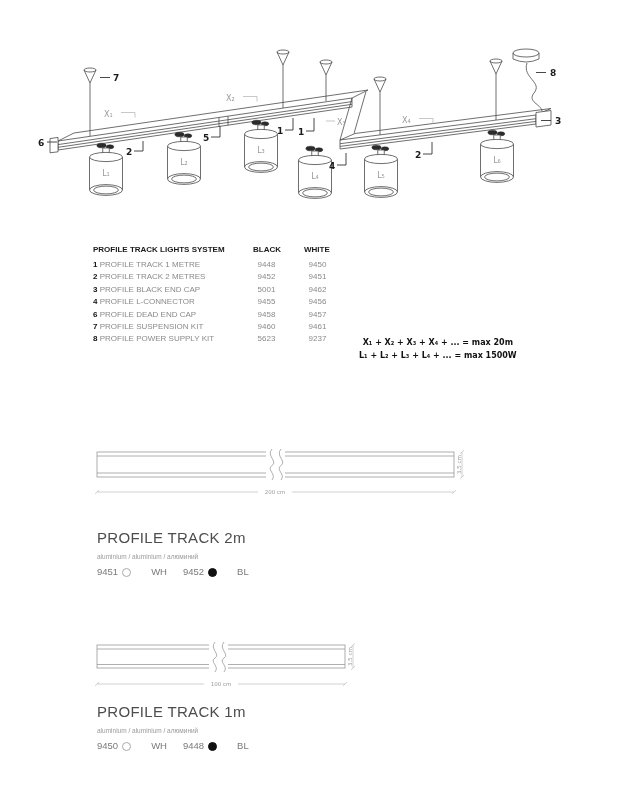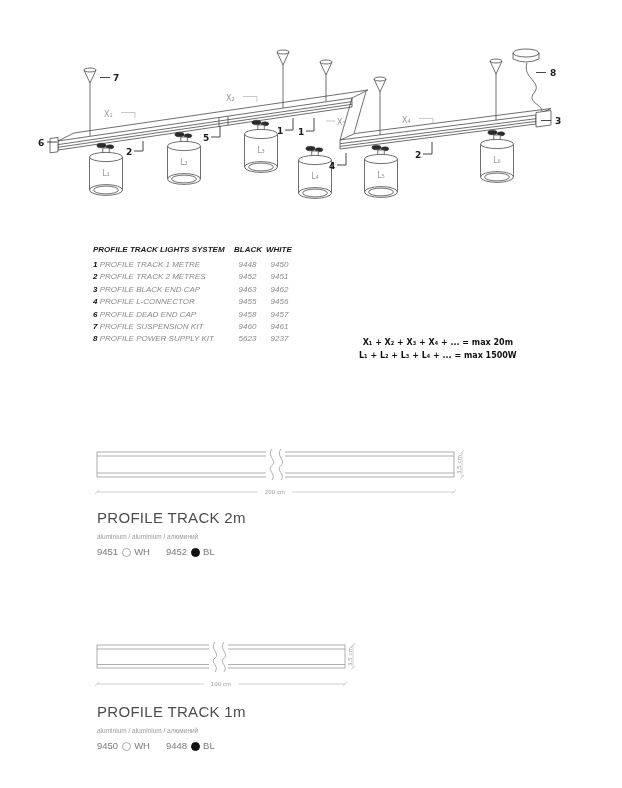--- a/index.html
+++ b/index.html
@@ -15,36 +15,36 @@
   svg .bracket{stroke:#b0b0b0;stroke-width:.7;fill:none;}
   svg .num{font:bold 9px "DejaVu Sans",sans-serif;fill:#1a1a1a;}
   svg .xlab{font:8px "DejaVu Sans",sans-serif;fill:#9a9a9a;}
   svg .llab{font:8px "DejaVu Sans",sans-serif;fill:#9a9a9a;text-anchor:middle;}
   svg .prof{stroke:#9a9a9a;stroke-width:.8;fill:none;}
   svg .dimln{stroke:#bdbdbd;stroke-width:.7;fill:none;}
   svg .dimtx{font:5.5px "DejaVu Sans",sans-serif;fill:#9a9a9a;text-anchor:middle;}
   svg .mask{fill:#ffffff;stroke:none;}
 
   .ptable{position:absolute;left:93px;top:245px;width:206px;font-size:8px;color:#1a1a1a;}
-  .thead,.trow{display:grid;grid-template-columns:136px 27px 27px;column-gap:5px;align-items:baseline;font-style:italic;}
+  .thead,.trow{display:grid;grid-template-columns:136px 27px 27px;column-gap:24px;align-items:baseline;}
   .thead{font-weight:bold;margin-bottom:5px;line-height:9px;}
   .thead .c{text-align:left;}
   .trow{line-height:12.4px;}
   .trow .name-cell b{color:#111;font-weight:bold;}
   .trow .name-cell .nm{color:#8a8a8a;}
   .trow .code{color:#8a8a8a;text-align:center;}
 
   .formulas{position:absolute;left:359px;top:337px;font:bold 8px "DejaVu Sans",sans-serif;color:#111;line-height:12.5px;text-align:center;}
 
   .prod{position:absolute;left:97px;width:260px;color:#4d4d4d;}
   .prod .title{font-size:15px;letter-spacing:.3px;line-height:15px;color:#4d4d4d;}
   .prod .mats{font-size:6.5px;color:#9a9a9a;margin-top:8px;line-height:7px;}
   .prod .codes{display:flex;align-items:center;margin-top:7px;font-size:9.5px;color:#7a7a7a;line-height:10px;}
   .prod .codes .code{margin-right:4px;}
-  .prod .codes .abbr{margin-left:3px;}
+  .prod .codes .abbr{margin-left:20px;}
   .prod .codes .gap{width:16px;}
   .sw{width:9px;height:9px;border-radius:50%;display:inline-block;box-sizing:border-box;}
   .sw-wh{border:1px solid #aaaaaa;background:#ffffff;}
   .sw-bl{background:#111111;border:1px solid #111111;}
 </style>
 </head>
 <body>
 
 <svg style="left:0;top:40px" width="622" height="172" viewBox="0 40 622 172">
 
@@ -227,21 +227,21 @@
     <span class="code">9448</span>
     <span class="code">9450</span>
   </div>
   <div class="trow">
     <span class="name-cell"><b>2</b> <span class="nm">PROFILE TRACK 2 METRES</span></span>
     <span class="code">9452</span>
     <span class="code">9451</span>
   </div>
   <div class="trow">
     <span class="name-cell"><b>3</b> <span class="nm">PROFILE BLACK END CAP</span></span>
-    <span class="code">9463</span>
+    <span class="code">5001</span>
     <span class="code">9462</span>
   </div>
   <div class="trow">
     <span class="name-cell"><b>4</b> <span class="nm">PROFILE L-CONNECTOR</span></span>
     <span class="code">9455</span>
     <span class="code">9456</span>
   </div>
   <div class="trow">
     <span class="name-cell"><b>6</b> <span class="nm">PROFILE DEAD END CAP</span></span>
     <span class="code">9458</span>
@@ -275,21 +275,21 @@
   <line class="dimln" x1="95" y1="493.8" x2="99" y2="490.2"></line>
   <line class="dimln" x1="452" y1="493.8" x2="456" y2="490.2"></line>
   <rect class="mask" x="258" y="486" width="34" height="9"></rect>
   <text class="dimtx" x="275" y="494">200 cm</text>
   <line class="dimln" x1="462" y1="452" x2="462" y2="477"></line>
   <line class="dimln" x1="460" y1="453.8" x2="464" y2="450.2"></line>
   <line class="dimln" x1="460" y1="478.8" x2="464" y2="475.2"></line>
   <text class="dimtx" x="459" y="466.5" transform="rotate(-90 459 464.5)">3.5 cm</text>
 </svg>
 
-<div class="prod" style="top:510px">
+<div class="prod" style="top:530px">
   <div class="title">PROFILE TRACK 2m</div>
   <div class="mats">aluminium / aluminium / алюминий</div>
   <div class="codes">
     <span class="code">9451</span>
     <span class="sw sw-wh"></span>
     <span class="abbr">WH</span>
     <span class="gap"></span>
     <span class="code">9452</span>
     <span class="sw sw-bl"></span>
     <span class="abbr">BL</span>

